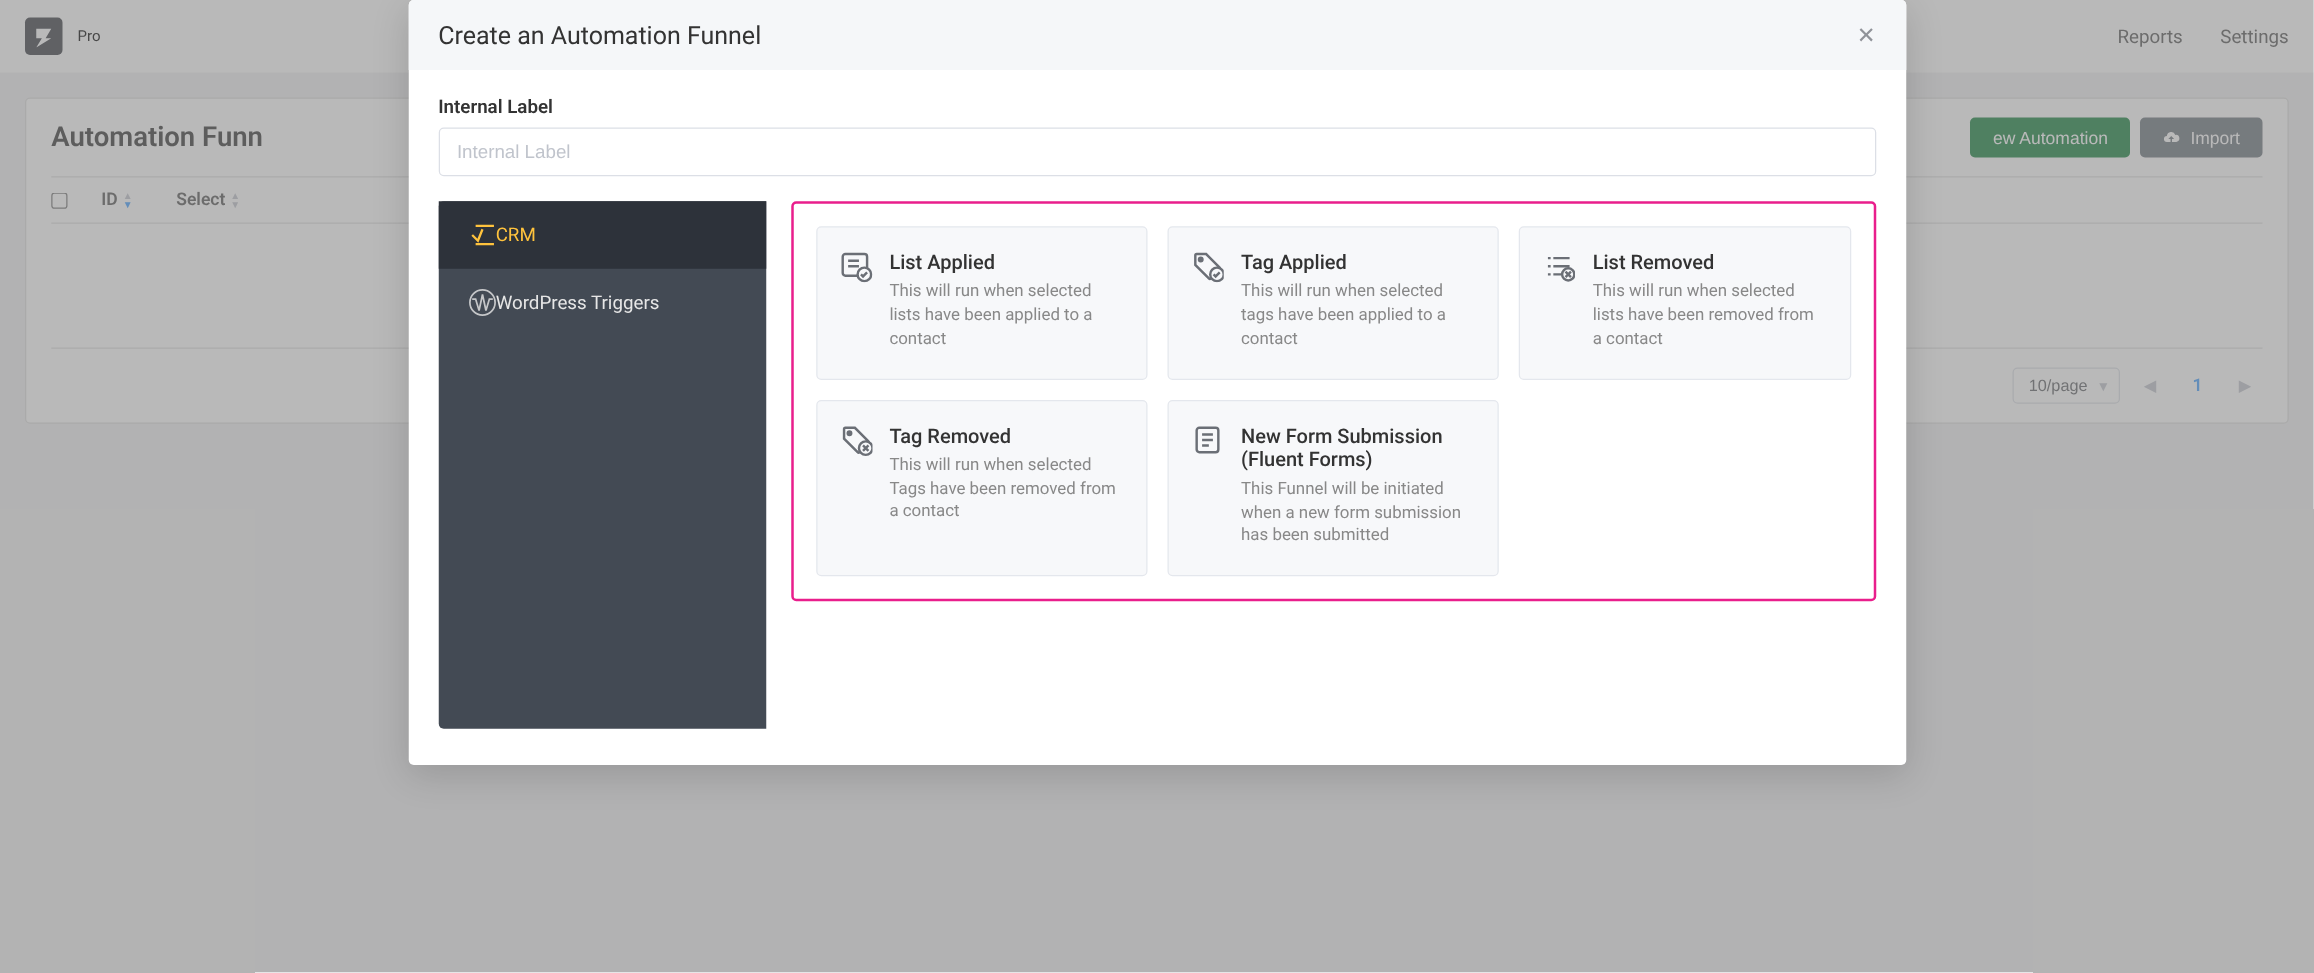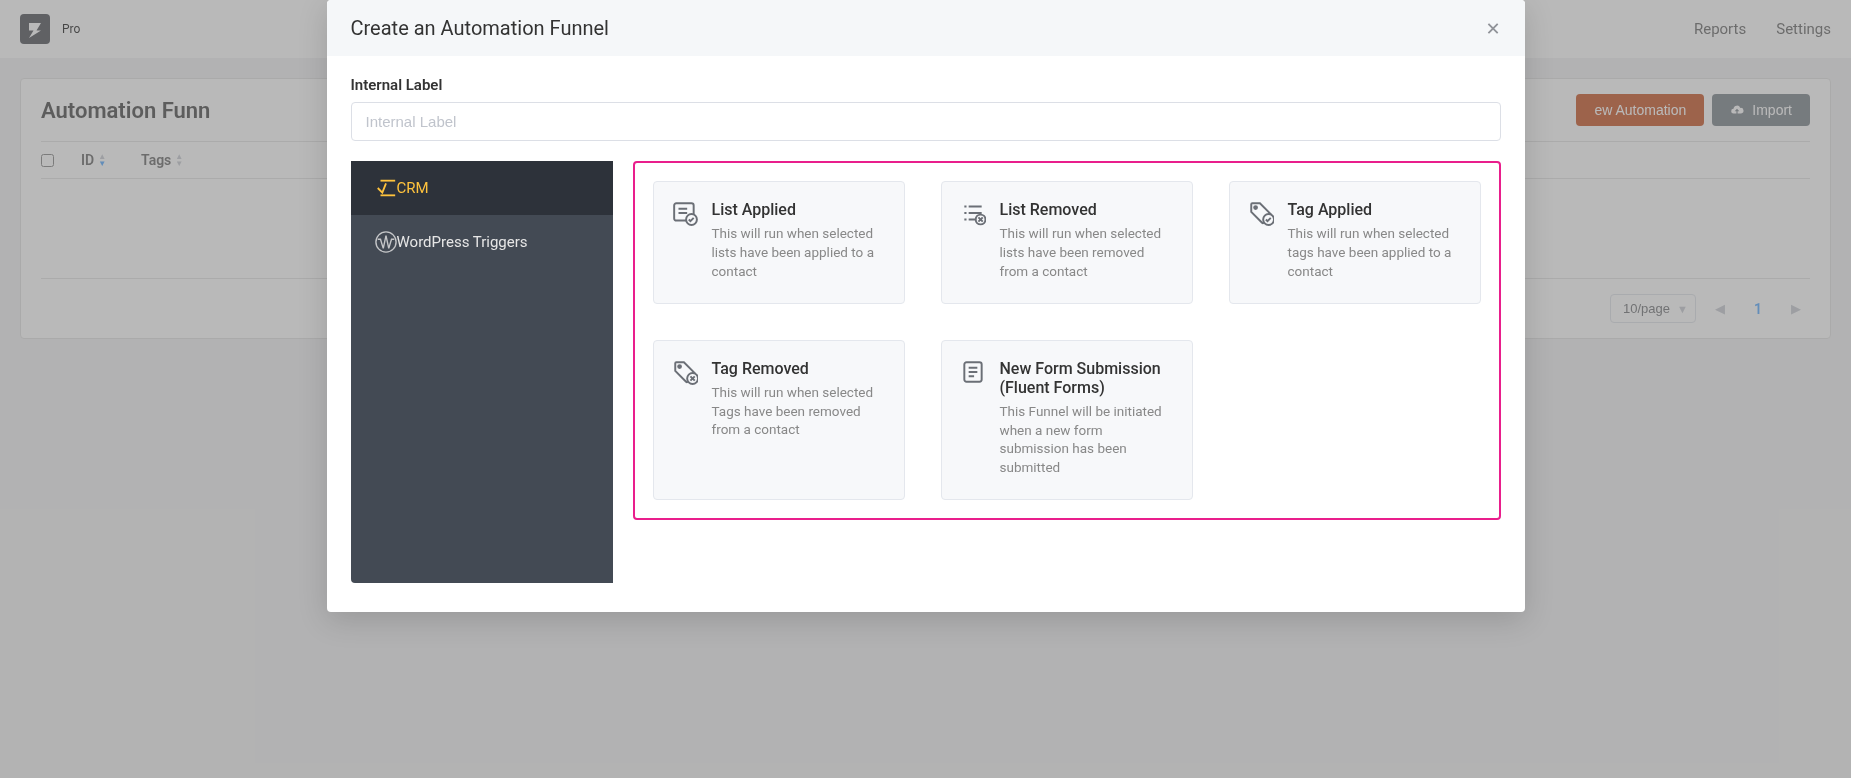--- a/index.html
+++ b/index.html
@@ -100,21 +100,21 @@
       padding: 8px 18px;
       border-radius: 4px;
       font-size: 14px;
       cursor: pointer;
       border: none;
       display: inline-flex;
       align-items: center;
       gap: 8px;
     }
     .btn-primary {
-      background: #c2410c;
+      background: #15803d;
       color: #fff;
       text-align: center;
     }
     .btn-secondary {
       background: #6c757d;
       color: #fff;
     }
     .table-header {
       display: flex;
       padding: 10px 0;
@@ -274,21 +274,21 @@
       margin-bottom: 18px;
     }
     .trigger-grid-wrapper {
       border: 2px solid #e91e8c;
       border-radius: 4px;
       padding: 18px;
     }
     .trigger-grid {
       display: grid;
       grid-template-columns: repeat(3, 1fr);
-      gap: 36px;
+      gap: 16px;
     }
     .trigger-card {
       background: #f7f8fa;
       border: 1px solid #e4e7ed;
       border-radius: 4px;
       padding: 18px 18px 22px 18px;
       display: flex;
       gap: 14px;
       cursor: pointer;
       align-items: flex-start;
@@ -364,21 +364,21 @@
           <input type="checkbox" style="">
         </div>
         <div class="th th-id">
           <span>ID</span>
           <span class="sort-icon">
               <span style="color:#c0c4cc">▲</span>
               <span style="color:#409eff">▼</span>
             </span>
         </div>
         <div class="th th-title">
-          <span>Tags</span>
+          <span>Select</span>
           <span class="sort-icon">
               <span style="color:#c0c4cc">▲</span>
               <span style="color:#c0c4cc">▼</span>
             </span>
         </div>
       </div>
       <div class="table-empty"></div>
       <div class="pagination">
         <div class="select-wrapper">
           <select class="page-size-select">
@@ -436,39 +436,39 @@
                     <circle cx="18" cy="18" r="5" fill="#f7f8fa"></circle>
                     <path d="M15.5 18l1.5 1.5 3-3"></path>
                   </svg></div>
                 <div class="trigger-card-body">
                   <div class="trigger-card-title">List Applied</div>
                   <div class="trigger-card-desc">This will run when selected lists have been applied to a contact</div>
                 </div>
               </div>
               <div class="trigger-card">
                 <div class="trigger-card-icon"><svg width="26" height="26" viewBox="0 0 24 24" fill="none" stroke="currentColor" stroke-width="1.8">
-                    <path d="M4 6h2M8 6h12M4 12h2M8 12h12M4 18h2M8 18h6"></path>
-                    <circle cx="19" cy="18" r="4.5" fill="#f7f8fa"></circle>
-                    <path d="M17 16l4 4M21 16l-4 4"></path>
-                  </svg></div>
-                <div class="trigger-card-body">
-                  <div class="trigger-card-title">List Removed</div>
-                  <div class="trigger-card-desc">This will run when selected lists have been removed from a contact</div>
-                </div>
-              </div>
-              <div class="trigger-card">
-                <div class="trigger-card-icon"><svg width="26" height="26" viewBox="0 0 24 24" fill="none" stroke="currentColor" stroke-width="1.8">
                     <path d="M11 3H4a1 1 0 00-1 1v7l10 10a1 1 0 001.4 0l6.6-6.6a1 1 0 000-1.4L11 3z"></path>
                     <circle cx="7" cy="7" r="1.3" fill="currentColor"></circle>
                     <circle cx="19" cy="18" r="5" fill="#f7f8fa"></circle>
                     <path d="M16.5 18l1.5 1.5 3-3"></path>
                   </svg></div>
                 <div class="trigger-card-body">
                   <div class="trigger-card-title">Tag Applied</div>
                   <div class="trigger-card-desc">This will run when selected tags have been applied to a contact</div>
+                </div>
+              </div>
+              <div class="trigger-card">
+                <div class="trigger-card-icon"><svg width="26" height="26" viewBox="0 0 24 24" fill="none" stroke="currentColor" stroke-width="1.8">
+                    <path d="M4 6h2M8 6h12M4 12h2M8 12h12M4 18h2M8 18h6"></path>
+                    <circle cx="19" cy="18" r="4.5" fill="#f7f8fa"></circle>
+                    <path d="M17 16l4 4M21 16l-4 4"></path>
+                  </svg></div>
+                <div class="trigger-card-body">
+                  <div class="trigger-card-title">List Removed</div>
+                  <div class="trigger-card-desc">This will run when selected lists have been removed from a contact</div>
                 </div>
               </div>
               <div class="trigger-card">
                 <div class="trigger-card-icon"><svg width="26" height="26" viewBox="0 0 24 24" fill="none" stroke="currentColor" stroke-width="1.8">
                     <path d="M11 3H4a1 1 0 00-1 1v7l10 10a1 1 0 001.4 0l6.6-6.6a1 1 0 000-1.4L11 3z"></path>
                     <circle cx="7" cy="7" r="1.3" fill="currentColor"></circle>
                     <circle cx="19" cy="18" r="5" fill="#f7f8fa"></circle>
                     <path d="M17 16l4 4M21 16l-4 4"></path>
                   </svg></div>
                 <div class="trigger-card-body">

